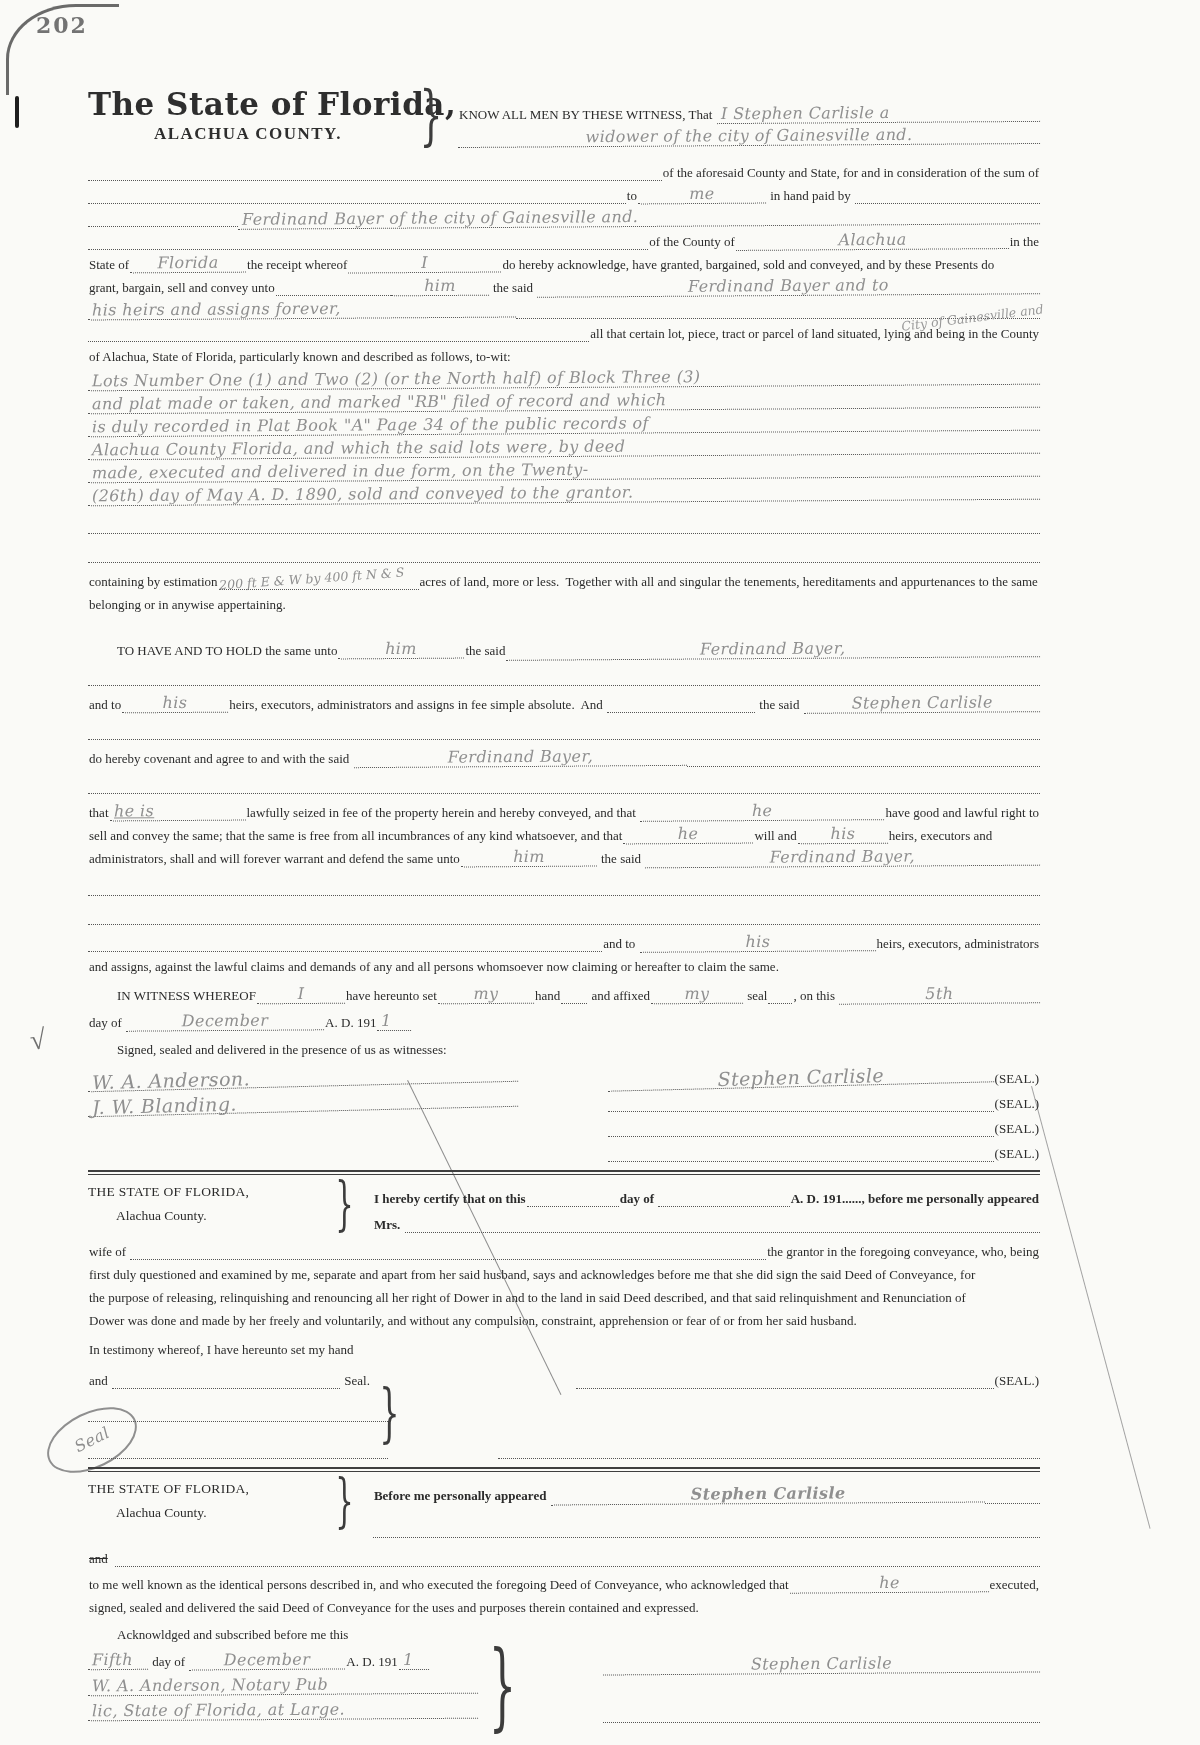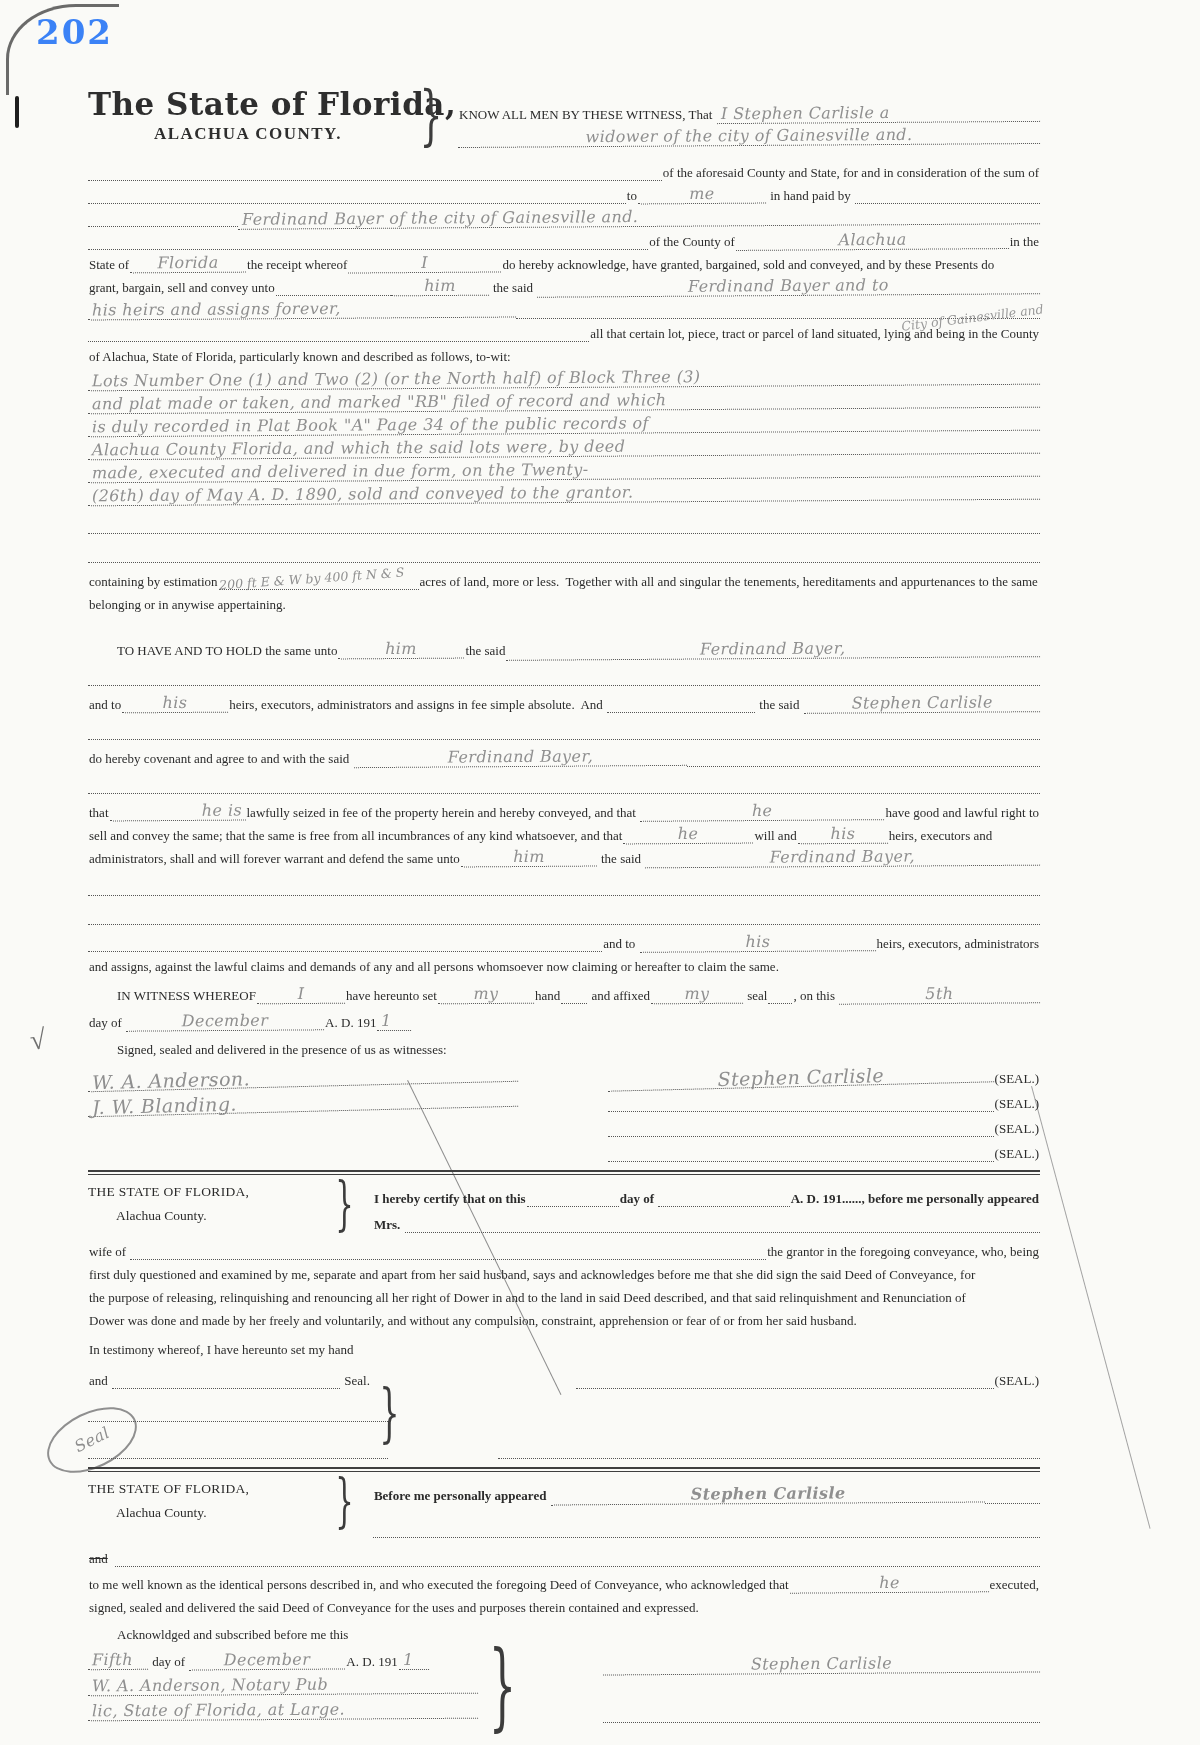--- a/index.html
+++ b/index.html
@@ -4,21 +4,21 @@
 <style>
   html,body{margin:0;padding:0;background:#ececea;}
   .page{position:relative;width:1200px;height:1745px;background:#fafaf7;overflow:hidden;
         font-family:"Liberation Serif",serif;color:#2b2b2b;}
   
   .corner{position:absolute;left:6px;top:4px;width:110px;height:88px;
           border-left:3px solid #3a3a3a;border-top:3px solid #3a3a3a;
           border-top-left-radius:70px 55px;opacity:.75;}
   .edge-mark{position:absolute;left:15px;top:96px;width:4px;height:32px;background:#1e1e1e;border-radius:2px;}
   .pageno{position:absolute;left:36px;top:12px;font-family:"DejaVu Serif",serif;
-          font-weight:bold;font-size:34px;letter-spacing:2px;color:#3b82f6;}
+          font-weight:bold;font-size:22px;letter-spacing:2px;color:#737373;}
   .check{position:absolute;left:30px;top:1024px;font-size:28px;color:#707070;transform:rotate(-6deg);}
   .slash1{position:absolute;left:408px;top:1080px;width:350px;border-top:1.6px solid #8d8d8d;transform:rotate(64deg);transform-origin:0 0;}
   .slash2{position:absolute;left:1032px;top:1086px;width:458px;border-top:1.3px solid #a3a3a3;transform:rotate(75deg);transform-origin:0 0;}
   .seal-oval{position:absolute;left:44px;top:1412px;width:92px;height:52px;border:2px solid #8f8f8f;
              border-radius:50%;transform:rotate(-26deg);display:flex;align-items:center;justify-content:center;}
 
   .content{position:relative;margin:86px 0 0 88px;width:952px;}
 
   
   .hdr{display:flex;align-items:flex-start;}
@@ -215,21 +215,21 @@
           <div class="row" style="margin-top: 4px;">
             <span class="pr">do hereby covenant and agree to and with the said </span>
             <span class="hand" style="width: 325px; text-align: center;">Ferdinand Bayer,</span>
             <span class="dots" style="flex-grow: 1;"></span>
           </div>
           <div class="row" style="margin-top: 4px;">
             <span class="dots" style="flex-grow: 1;"></span>
           </div>
           <div class="row" style="margin-top: 4px;">
             <span class="pr">that</span>
-            <span class="hand" style="width: 128px; text-align: right;">he is</span>
+            <span class="hand" style="width: 128px; text-align: left; text-decoration: underline;">he is</span>
             <span class="pr">lawfully seized in fee of the property herein and hereby conveyed, and that </span>
             <span class="hand" style="flex-grow: 1; text-align: center;">he</span>
             <span class="pr">have good and lawful right to</span>
           </div>
           <div class="row">
             <span class="pr">sell and convey the same; that the same is free from all incumbrances of any kind whatsoever, and that</span>
             <span class="hand" style="width: 122px; text-align: center;">he</span>
             <span class="pr">will and</span>
             <span class="hand" style="width: 82px; text-align: center;">his</span>
             <span class="pr">heirs, executors and</span>

